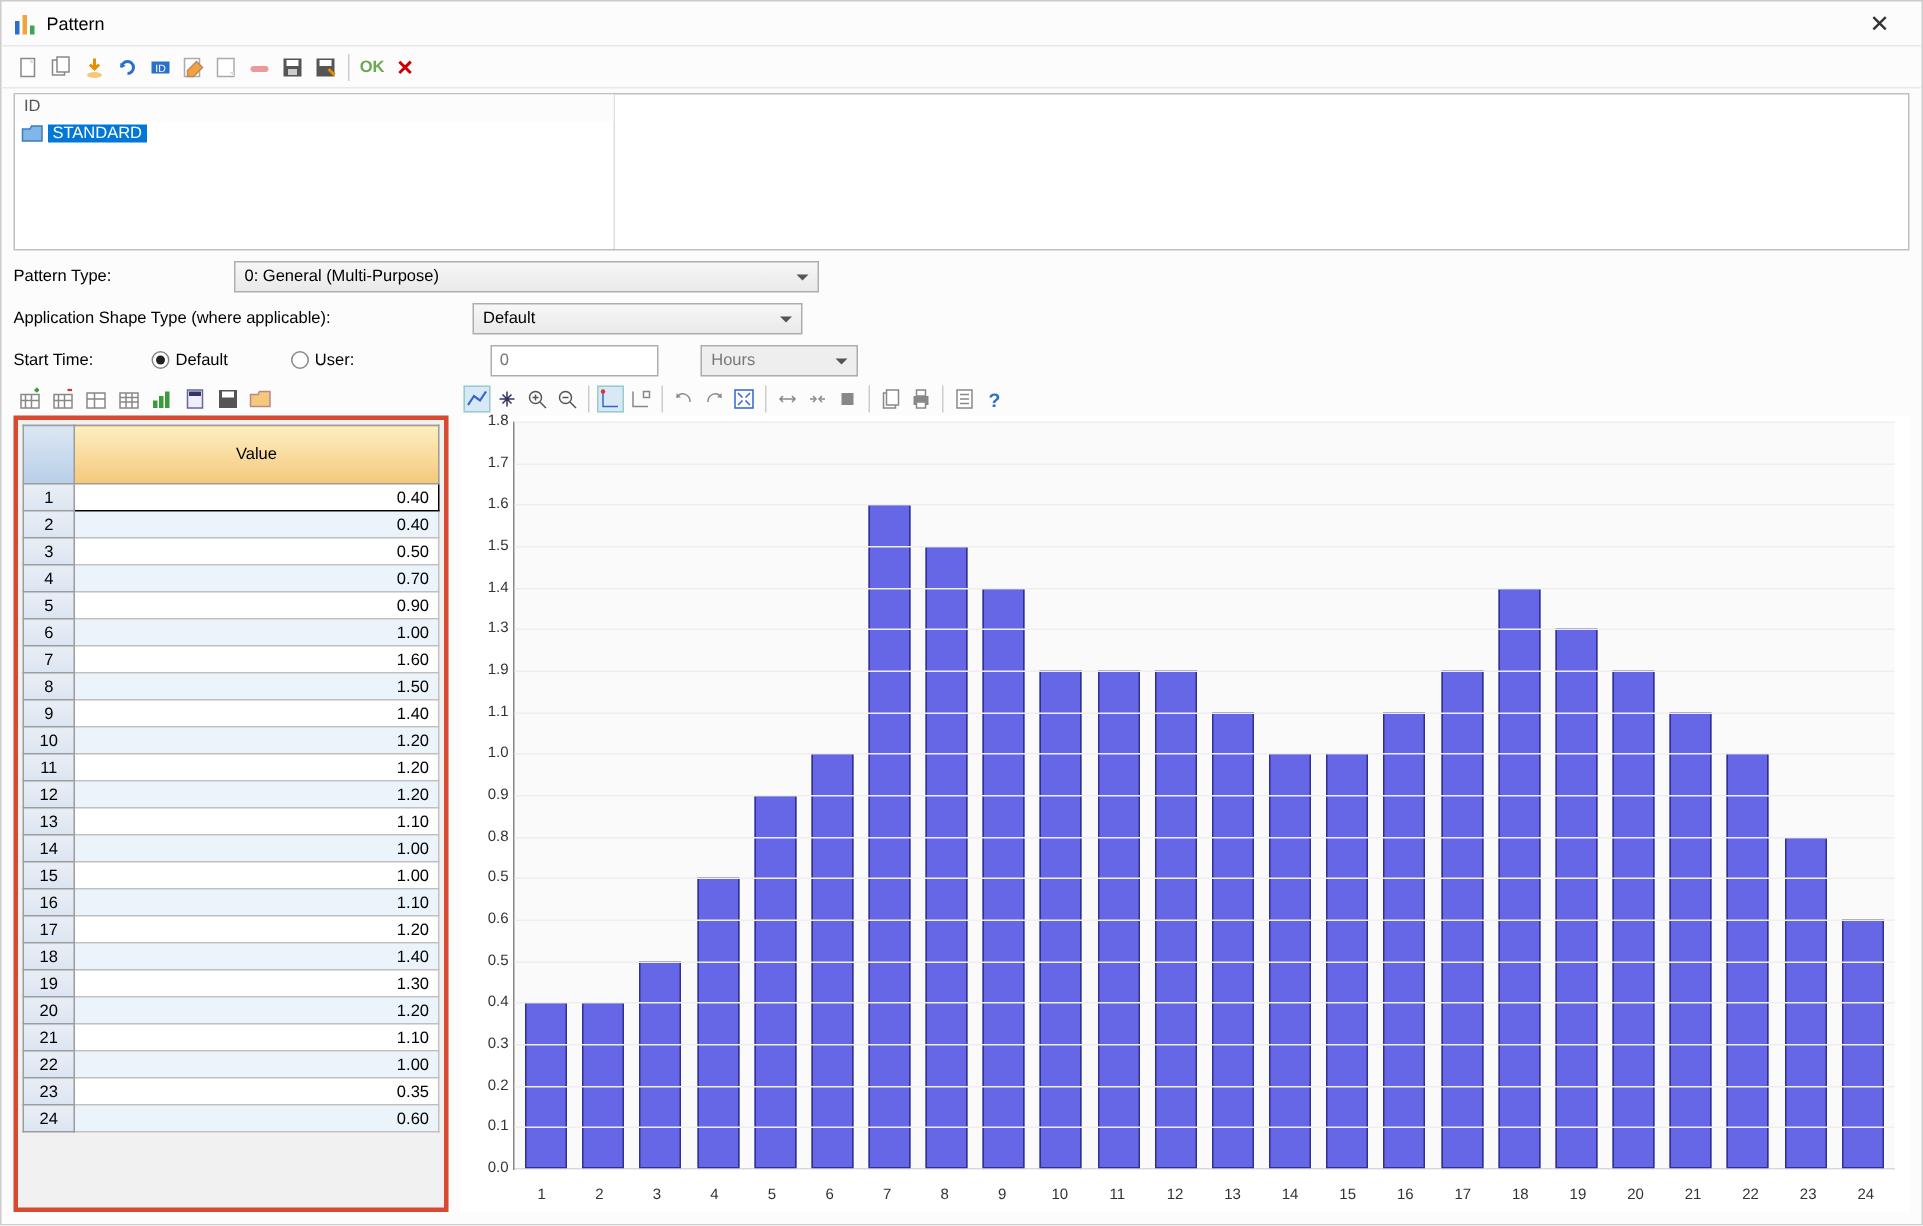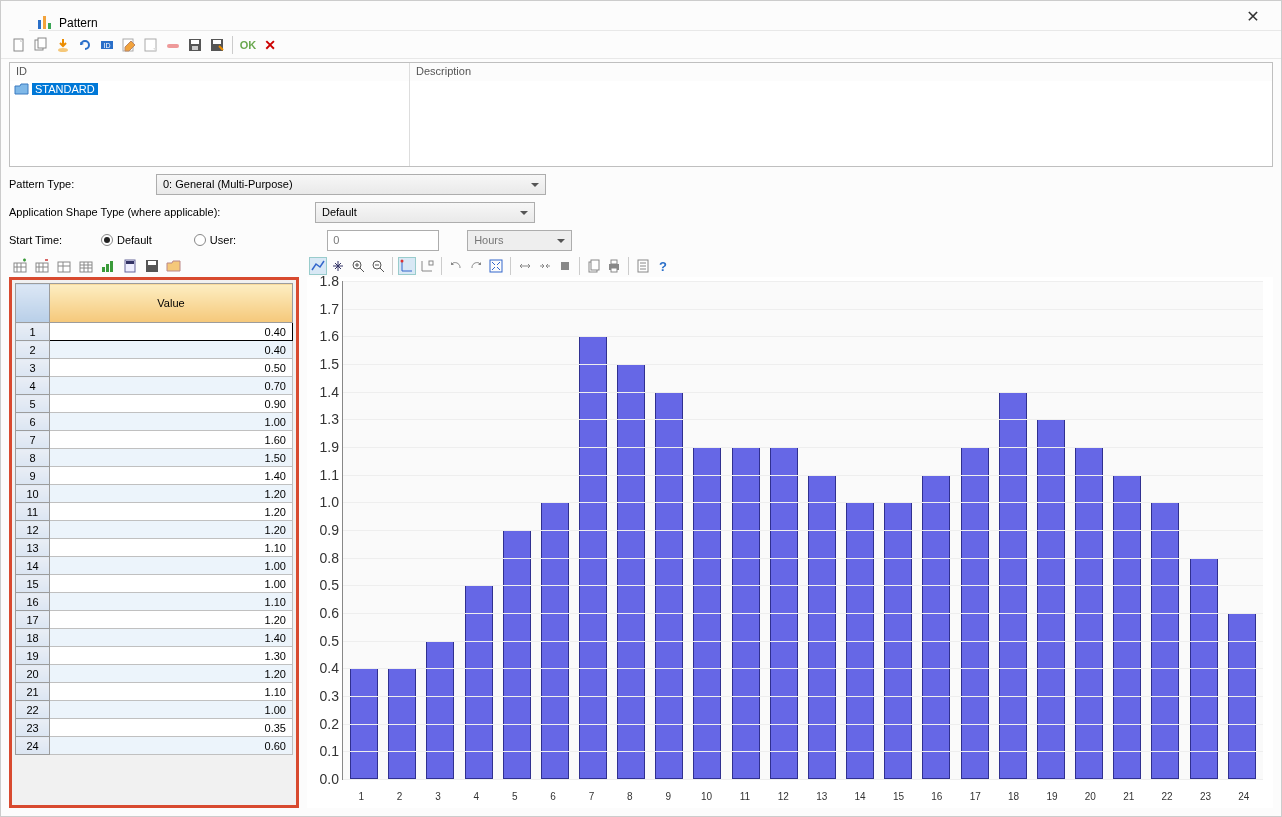--- a/index.html
+++ b/index.html
@@ -1,18 +1,18 @@
 <!DOCTYPE html>
 <html><head>
 <meta charset="utf-8">
 <style>
   * { box-sizing: border-box; margin: 0; padding: 0; }
   html, body { width: 1282px; height: 817px; font-family: "Segoe UI", Tahoma, sans-serif; font-size: 12px; background: #fff; color: #000; overflow: hidden; }
   .window { width: 1282px; height: 817px; border: 1px solid #ccc; background: #fcfcfc; display: flex; flex-direction: column; }
-  .titlebar { height: 30px; display: flex; align-items: flex-end; padding: 0 8px; border-bottom: 1px solid #e8e8e8; margin-left: 28px; }
+  .titlebar { height: 30px; display: flex; align-items: center; padding: 0 8px; border-bottom: 1px solid #e8e8e8; }
   .titlebar .icon { width: 16px; height: 16px; margin-right: 6px; display:inline-block;}
   .titlebar .title { flex: 1; font-size: 12px; }
   .titlebar .close { width: 40px; height: 28px; display: flex; align-items:center; justify-content:center; font-size:16px; color:#333; }
   
   .main-toolbar { height: 28px; display:flex; align-items:center; gap: 2px; padding: 2px 8px; border-bottom:1px solid #e8e8e8;}
   .tb-btn { width: 20px; height: 20px; display:inline-flex; align-items:center; justify-content:center; cursor:pointer; border:1px solid transparent; }
   .tb-sep { width: 1px; height: 18px; background: #ccc; margin: 0 3px;}
 
   .list-panel { height: 105px; display:flex; border:1px solid #bfbfbf; margin:3px 8px 4px 8px; font-size:11px; background:#fff;}
   .list-col { display:flex; flex-direction:column; }
@@ -48,21 +48,21 @@
   .val-table th.rowhdr-top { width:34px; background:linear-gradient(#dce7f5,#b8cfe8);}
   .val-table td.rowhdr { width:34px; background:linear-gradient(#e9eef5,#dbe5f2); border:1px solid #9c9c9c; text-align:center; font-size:11px; height:18px;}
   .val-table td.valcell { border:1px solid #c0c0c0; text-align:right; padding-right:6px; font-size:11px; height:18px; background:#fff;}
   .val-table tr.alt td.valcell { background:#ecf4fb;}
   .val-table tr.sel td.valcell { background:#fff; border:1.5px solid #000;}
   
   .right-col { flex:1; display:flex; flex-direction:column;}
   .chart-toolbar { height:22px; display:flex; align-items:center; gap:2px; padding:0 2px;}
   .chart-area { flex:1; position:relative; background:#fff;}
   .plot-bg { position:absolute; left:35px; right:10px; top:4px; bottom:28px; background:#fafafa; border-left:1px solid #888; border-bottom:1px solid #888;}
-  .ylabel { position:absolute; right:100%; width:28px; text-align:right; font-size:14px; color:#333; transform:translateY(-50%); padding-right:4px;}
+  .ylabel { position:absolute; right:100%; width:28px; text-align:right; font-size:10px; color:#333; transform:translateY(-50%); padding-right:4px;}
   .gridline { position:absolute; left:0; right:0; height:1px; background:#eee;}
   .bars { position:absolute; left:0; right:0; bottom:0; top:0; display:flex; align-items:flex-end; justify-content:space-around; padding:0 2px;}
   .bar { width:28px; background:#6667e6; border:1px solid #303090;}
   .xlabels { position:absolute; left:35px; right:10px; bottom:6px; display:flex; justify-content:space-around; font-size:10px; color:#333;}
   .xlabels span { width:28px; text-align:center;}
   
   .ok-text { font-weight:bold; color:#6aa84f; font-size:11px;}
   .x-text { color:#cc0000; font-size:14px; font-weight:bold;}
   
   svg { display:block;}
@@ -156,24 +156,20 @@
     <div class="list-col id">
       <div class="list-hdr">ID</div>
       <div class="list-body">
         <div class="tree-item">
           <svg width="16" height="14">
               <path d="M1 4 L6 4 L7 2 L14 2 L14 12 L1 12 Z" fill="#7fb8e8" stroke="#3a7ac0"></path>
             </svg>
           <span class="sel">STANDARD</span>
         </div>
       </div>
-    </div>
-    <div class="list-col desc">
-      <div class="list-hdr">Description</div>
-      <div class="list-body"></div>
     </div>
   </div>
 
   <div class="form-area">
     <div class="form-row">
       <label class="key">Pattern Type:</label>
       <div class="select w390">
           <span>0: General (Multi-Purpose)</span>
         </div>
     </div>

